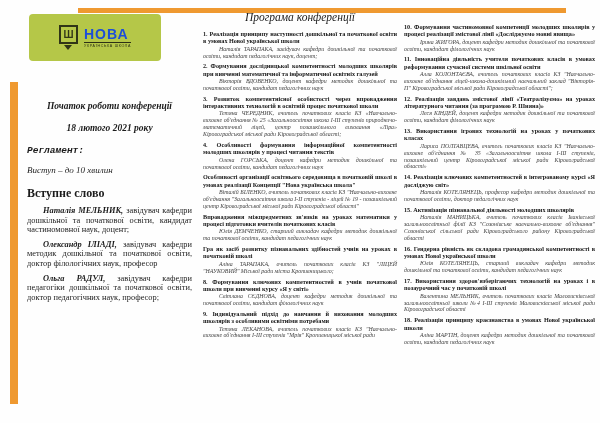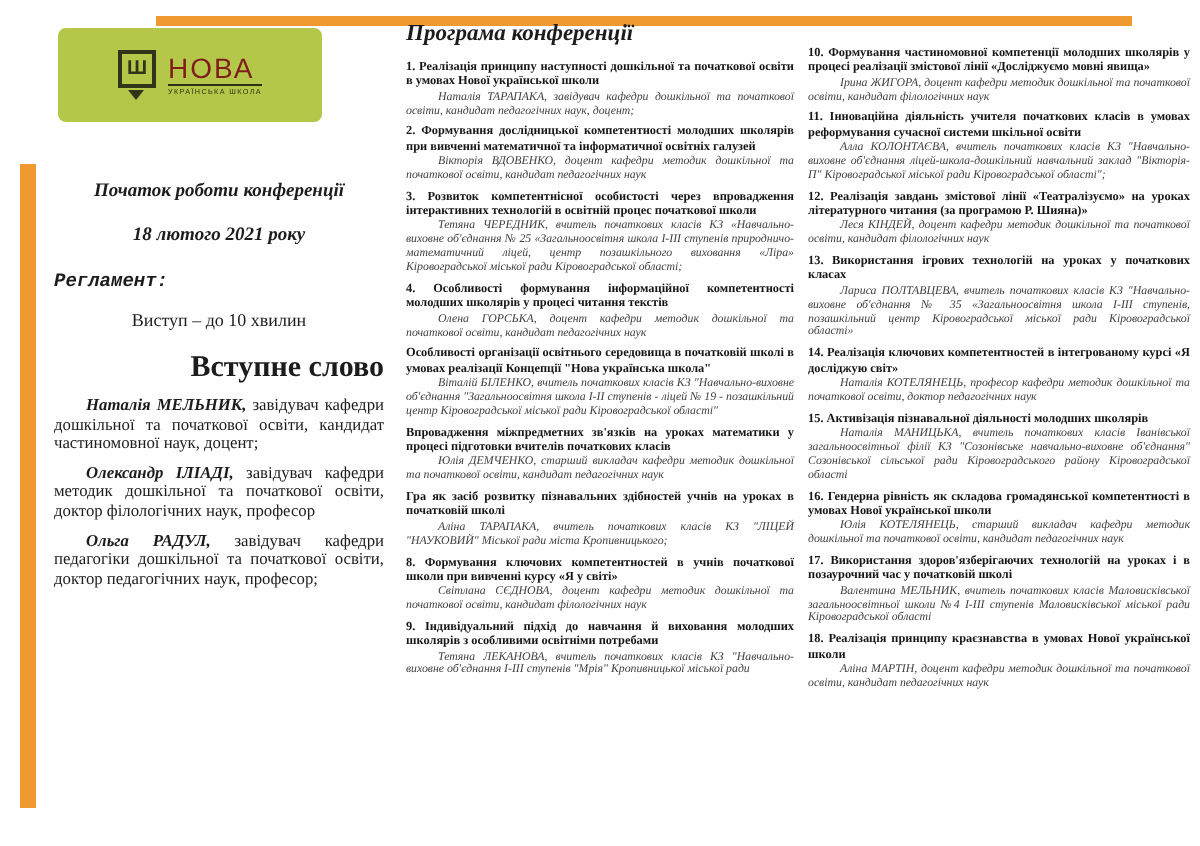--- a/index.html
+++ b/index.html
@@ -21,34 +21,34 @@
   .logo{
     width:132px;height:47px;margin:2px 0 0 2px;background:#b5c748;border-radius:4px;
     display:flex;align-items:center;justify-content:center;gap:6px;
   }
   .logo-icon{display:flex;flex-direction:column;align-items:center;}
   .logo-sq{
     width:15px;height:15px;border:2.5px solid #303517;display:flex;align-items:center;justify-content:center;
     font-weight:bold;font-size:10px;color:#303517;font-family:"Liberation Sans",sans-serif;line-height:1;
   }
   .logo-tip{width:0;height:0;border-left:4px solid transparent;border-right:4px solid transparent;border-top:5px solid #303517;margin-top:1px;}
-  .logo-brand{font-family:"Liberation Sans",sans-serif;font-weight:normal;font-size:14px;letter-spacing:1px;color:#7f1d1d;line-height:1;}
+  .logo-brand{font-family:"Liberation Sans",sans-serif;font-weight:bold;font-size:14px;letter-spacing:1px;color:#1d4ed8;line-height:1;}
   .logo-sub{font-family:"Liberation Sans",sans-serif;font-size:3.6px;letter-spacing:0.7px;color:#2c3115;border-top:0.5px solid #2c3115;margin-top:1.5px;padding-top:1px;}
-  .start-block{margin-top:30px;text-align:center;}
+  .start-block{margin-top:40px;text-align:center;}
   .start-line{font-weight:bold;font-style:italic;font-size:9.5px;margin:0 0 12px 0;}
   .reglament{font-weight:bold;font-style:italic;font-size:9.5px;margin:6px 0 0 0;text-align:left;font-family:Liberation Mono, monospace;}
-  .reglament-val{font-size:9px;margin:9px 0 0 0;text-align:center;}
-  .intro-title{font-weight:bold;font-size:15px;text-align:right;margin:11px 0 2px 0;}
+  .reglament-val{font-style:italic;font-size:9px;margin:9px 0 0 0;text-align:left;}
+  .intro-title{font-weight:bold;font-size:12px;text-align:left;margin:11px 0 2px 0;}
   .lspeaker{font-size:8.4px;line-height:9.6px;text-align:justify;text-indent:16px;margin:5px 0 0 0;}
   .lspeaker .nm{font-weight:bold;font-style:italic;}
 
   
   .col-mid{position:absolute;left:203px;top:5px;width:194px;}
   .col-right{position:absolute;left:404px;top:20px;width:191px;}
-  .prog-title{font-weight:bold;font-style:italic;font-size:11.5px;text-align:left;margin:6px 0 7px 0;}
+  .prog-title{font-weight:normal;font-style:italic;font-size:11.5px;text-align:center;margin:6px 0 7px 0;}
   .item{margin:0 0 3px 0;}
   .item .h{font-weight:bold;font-size:6.2px;line-height:7.3px;text-align:justify;margin:3px 0 1px 0;color:#161616;}
   .item .s{font-style:italic;font-size:5.9px;line-height:6.9px;text-align:justify;text-indent:16px;margin:0;color:#3f3f3f;}
 </style>
 </head>
 <body>
 
 <div class="sheet">
   <div class="bar-top"></div>
   <div class="bar-left"></div>

